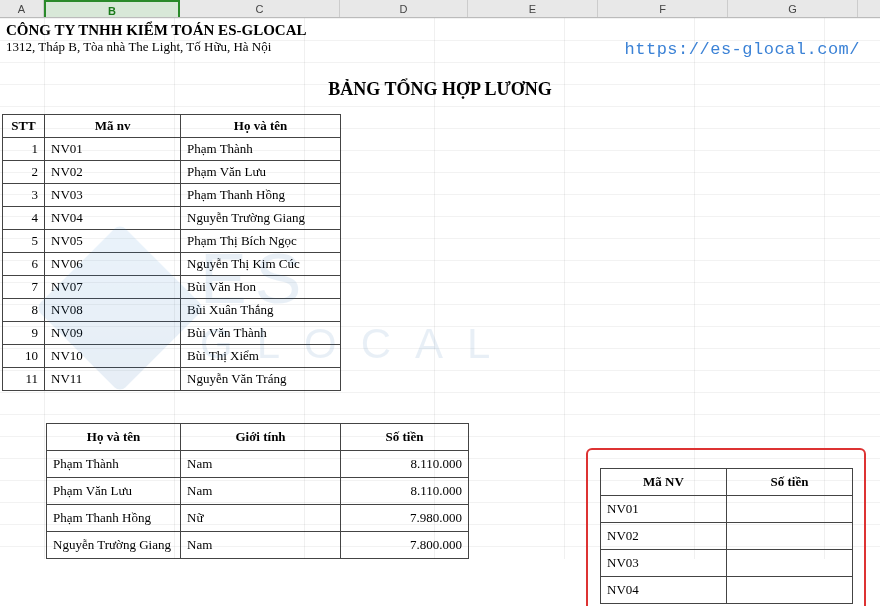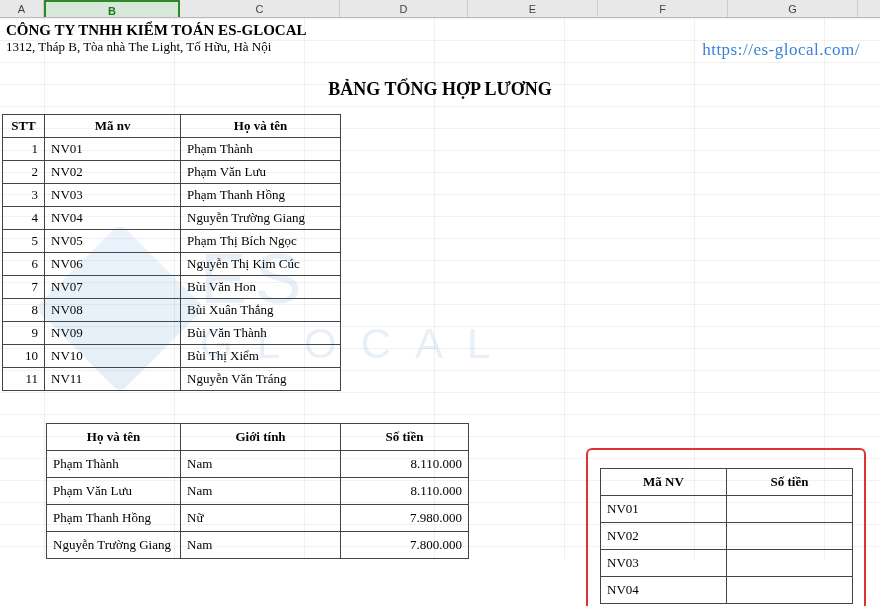--- a/index.html
+++ b/index.html
@@ -52,21 +52,21 @@
       linear-gradient(to bottom, rgba(0,0,0,0.05) 1px, transparent 1px);
     background-size: 130px 22px;
     background-position: 44px 0;
     pointer-events: none;
   }
   .company-row { padding: 4px 6px 0 6px; font-weight: bold; font-size: 15px; }
   .address-row { padding: 0 6px 6px 6px; font-size: 13px; }
   .link-row {
     position: absolute;
     top: 22px; right: 20px;
-    font-family: Liberation Serif, serif;
+    font-family: Liberation Mono, monospace;
     color: #3b82d6;
     font-size: 17px;
     letter-spacing: 0.5px;
   }
   .title-row {
     text-align: center;
     font-weight: bold;
     font-size: 18px;
     padding: 18px 0 14px 0;
     width: 100%;

